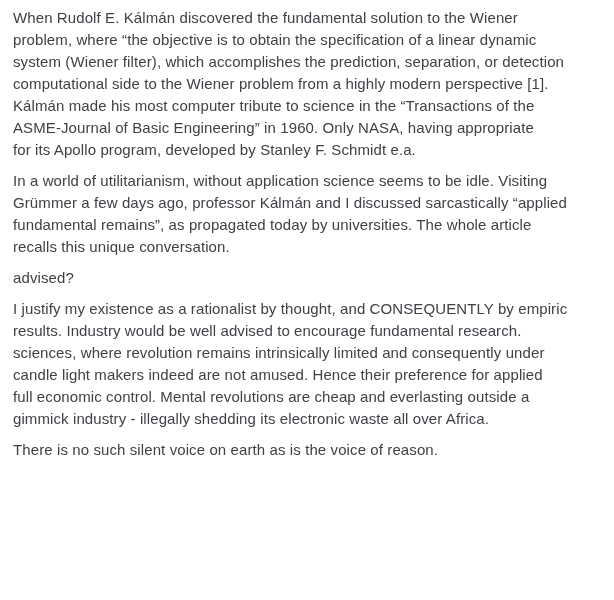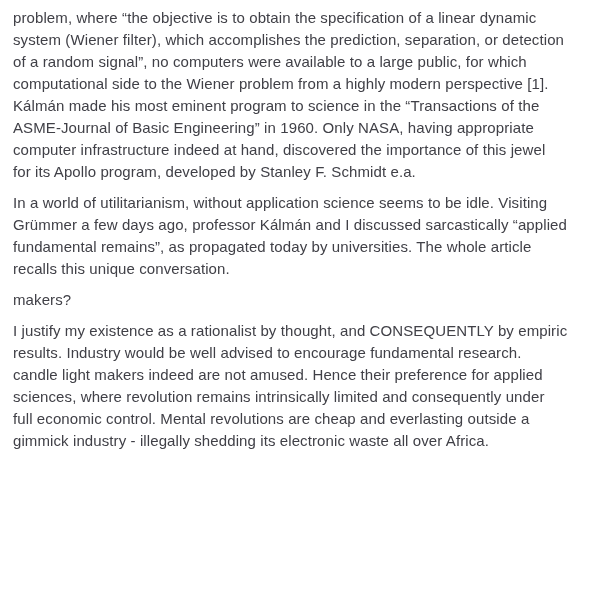--- a/index.html
+++ b/index.html
@@ -27,39 +27,41 @@
     white-space: pre;
     line-height: 22px;
     letter-spacing: 0.1px;
   }
 </style>
 </head>
 <body style="background: rgb(255, 255, 255);">
 
 <main class="article" style="color: rgb(64, 64, 71);">
     <p class="paragraph">
+      <span class="line">When Rudolf E. Kálmán discovered the fundamental solution to the Wiener</span>
       <span class="line">problem, where “the objective is to obtain the specification of a linear dynamic</span>
       <span class="line">system (Wiener filter), which accomplishes the prediction, separation, or detection</span>
-      <span class="line">of a random signal”, no computers were available to a large public, for which</span>
       <span class="line">computational side to the Wiener problem from a highly modern perspective [1].</span>
-      <span class="line">Kálmán made his most eminent program to science in the “Transactions of the</span>
+      <span class="line">Kálmán made his most computer tribute to science in the “Transactions of the</span>
       <span class="line">ASME-Journal of Basic Engineering” in 1960. Only NASA, having appropriate</span>
-      <span class="line">computer infrastructure indeed at hand, discovered the importance of this jewel</span>
       <span class="line">for its Apollo program, developed by Stanley F. Schmidt e.a.</span>
     </p>
     <p class="paragraph">
       <span class="line">In a world of utilitarianism, without application science seems to be idle. Visiting</span>
       <span class="line">Grümmer a few days ago, professor Kálmán and I discussed sarcastically “applied</span>
       <span class="line">fundamental remains”, as propagated today by universities. The whole article</span>
       <span class="line">recalls this unique conversation.</span>
     </p>
     <p class="paragraph">
-      <span class="line">makers?</span>
+      <span class="line">advised?</span>
     </p>
     <p class="paragraph">
       <span class="line">I justify my existence as a rationalist by thought, and CONSEQUENTLY by empiric</span>
       <span class="line">results. Industry would be well advised to encourage fundamental research.</span>
+      <span class="line">sciences, where revolution remains intrinsically limited and consequently under</span>
       <span class="line">candle light makers indeed are not amused. Hence their preference for applied</span>
-      <span class="line">sciences, where revolution remains intrinsically limited and consequently under</span>
       <span class="line">full economic control. Mental revolutions are cheap and everlasting outside a</span>
       <span class="line">gimmick industry - illegally shedding its electronic waste all over Africa.</span>
+    </p>
+    <p class="paragraph">
+      <span class="line">There is no such silent voice on earth as is the voice of reason.</span>
     </p>
   </main>
 
 </body></html>

